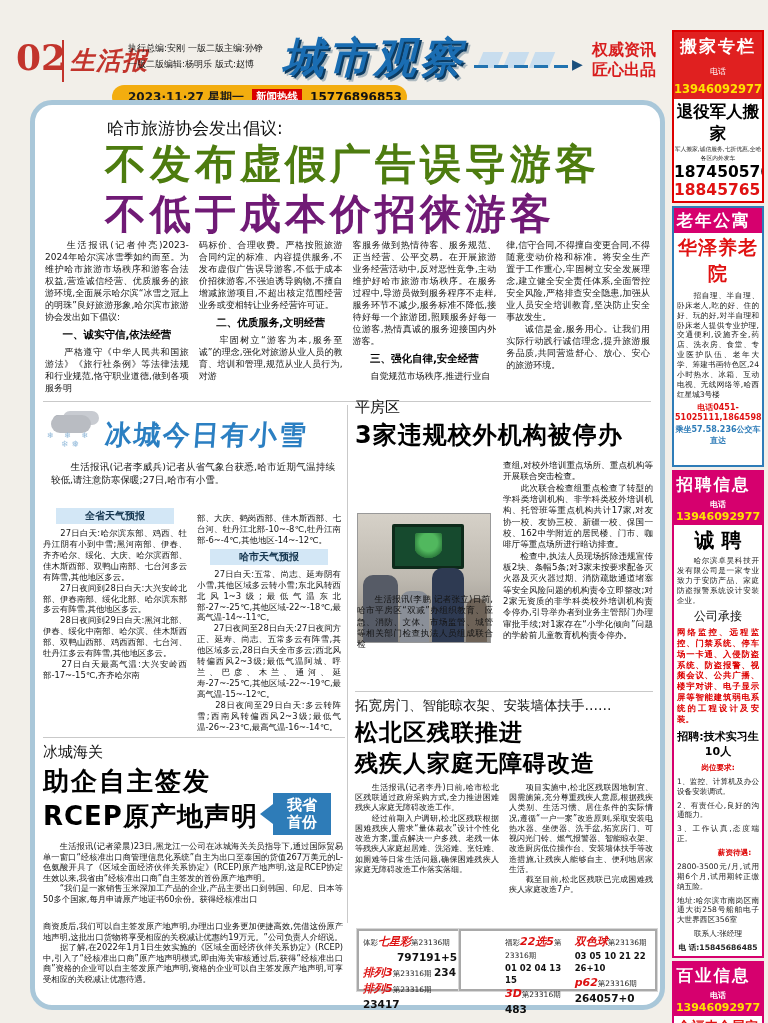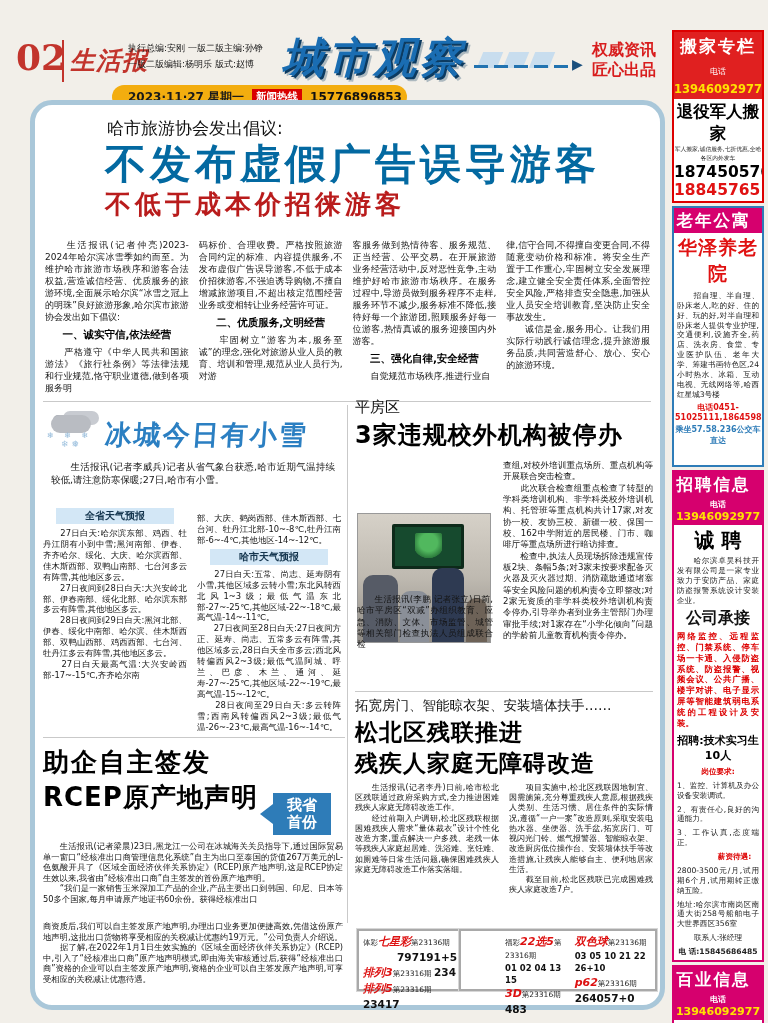--- a/index.html
+++ b/index.html
@@ -76,22 +76,22 @@
 
   <div class="abs" style="left:112px;top:85px;width:295px;height:24px;background:#f3ad0f;border-radius:12px;display:flex;align-items:center;gap:8px;padding-left:16px;box-sizing:border-box;">
     <span style="font-size:12px;font-weight:bold;color:#1a1a1a;">2023·11·27 星期一</span>
     <span style="background:#d90000;color:#fff;font-size:10.5px;font-weight:bold;padding:1px 4px;">新闻热线</span>
     <span style="font-size:12px;font-weight:bold;color:#111;">15776896853</span>
   </div>
 
   <div class="frame">
 
     <div class="abs" style="left:72px;top:12px;font-size:17px;color:#111;">哈市旅游协会发出倡议:</div>
-    <div class="abs serif" style="left:70px;top:32px;font-size:41px;font-weight:bold;letter-spacing:4px;color:#0369a1;">不发布虚假广告误导游客</div>
-    <div class="abs serif" style="left:70px;top:82px;font-size:26px;font-weight:bold;letter-spacing:4px;color:#b91c1c;">不低于成本价招徕游客</div>
+    <div class="abs serif" style="left:70px;top:32px;font-size:41px;font-weight:bold;letter-spacing:4px;color:#4d7c0f;">不发布虚假广告误导游客</div>
+    <div class="abs serif" style="left:70px;top:82px;font-size:41px;font-weight:bold;letter-spacing:4px;color:#701a75;">不低于成本价招徕游客</div>
 
     <div class="abs" style="left:10px;top:134px;width:605px;height:156px;display:flex;gap:10px;">
       <div style="flex:1;overflow:hidden;">
         <div class="bt" style="font-size:9px;">　　生活报讯(记者仲亮)2023-2024年哈尔滨冰雪季如约而至。为维护哈市旅游市场秩序和游客合法权益,营造诚信经营、优质服务的旅游环境,全面展示哈尔滨“冰雪之冠上的明珠”良好旅游形象,哈尔滨市旅游协会发出如下倡议:</div>
         <div class="leadhead">一、诚实守信,依法经营</div>
         <div class="bt" style="font-size:9px;">　　严格遵守《中华人民共和国旅游法》《旅行社条例》等法律法规和行业规范,恪守职业道德,做到各项服务明</div>
       </div>
       <div style="flex:1;overflow:hidden;">
         <div class="bt" style="font-size:9px;">码标价、合理收费。严格按照旅游合同约定的标准、内容提供服务,不发布虚假广告误导游客,不低于成本价招徕游客,不强迫诱导购物,不擅自增减旅游项目,不超出核定范围经营业务或变相转让业务经营许可证。</div>
         <div class="leadhead">二、优质服务,文明经营</div>
@@ -162,20 +162,21 @@
       <div style="font-size:23px;font-weight:900;color:#000;letter-spacing:1px;">残疾人家庭无障碍改造</div>
       <div class="abs" style="left:0;top:86px;width:298px;height:138px;display:flex;gap:10px;">
         <div class="bt" style="flex:1;font-size:8px;line-height:1.28;">　　生活报讯(记者李丹)日前,哈市松北区残联通过政府采购方式,全力推进困难残疾人家庭无障碍改造工作。
 　　经过前期入户调研,松北区残联根据困难残疾人需求“量体裁衣”设计个性化改造方案,重点解决一户多残、老残一体等残疾人家庭起居难、洗浴难、烹饪难、如厕难等日常生活问题,确保困难残疾人家庭无障碍改造工作落实落细。</div>
         <div class="bt" style="flex:1;font-size:8px;line-height:1.28;">　　项目实施中,松北区残联因地制宜、因需施策,充分尊重残疾人意愿,根据残疾人类别、生活习惯、居住条件的实际情况,遵循“一户一案”改造原则,采取安装电热水器、坐便器、洗手盆,拓宽房门、可视闪光门铃、燃气报警器、智能晾衣架、改造厨房低位操作台、安装墙体扶手等改造措施,让残疾人能够自主、便利地居家生活。
 　　截至目前,松北区残联已完成困难残疾人家庭改造7户。</div>
       </div>
     </div>
 
     <div class="abs" style="left:8px;top:638px;width:300px;height:250px;">
+      <div style="font-size:15px;color:#111;">冰城海关</div>
       <div style="font-size:26px;font-weight:900;color:#000;letter-spacing:2px;margin-top:2px;">助企自主签发</div>
       <div style="font-size:26px;font-weight:900;color:#000;letter-spacing:1px;">RCEP原产地声明</div>
       <div class="badge" style="left:230px;top:50px;width:58px;height:42px;font-size:15px;">
         <span>我省</span>
         <span>首份</span>
       </div>
       <div class="abs" style="left:0;top:98px;width:300px;height:150px;display:flex;gap:10px;flex-direction:column;">
         <div class="bt" style="flex:1;font-size:8.3px;line-height:1.28;">　　生活报讯(记者梁晨)23日,黑龙江一公司在冰城海关关员指导下,通过国际贸易单一窗口“经核准出口商管理信息化系统”自主为出口至泰国的货值267万美元的L-色氨酸开具了《区域全面经济伙伴关系协定》(RCEP)原产地声明,这是RCEP协定生效以来,我省由“经核准出口商”自主签发的首份原产地声明。
 　　“我们是一家销售玉米深加工产品的企业,产品主要出口到韩国、印尼、日本等50多个国家,每月申请原产地证书60余份。获得经核准出口</div>
         <div class="bt" style="flex:1;font-size:8.3px;line-height:1.28;">商资质后,我们可以自主签发原产地声明,办理出口业务更加便捷高效,凭借这份原产地声明,这批出口货物将享受相应的关税减让优惠约19万元。”公司负责人介绍说。
@@ -238,21 +239,21 @@
       <div style="font-size:8px;font-weight:bold;color:#2e7cb8;text-align:center;padding:1px 0 19px 0;">乘坐57.58.236公交车直达</div>
     </div>
 
     <div class="sb-box" style="border:2px solid #d6006e;">
       <div class="mag-head">招聘信息</div>
       <div class="mag-phone">
         <span style="color:#fff;font-size:8px;">电话</span><span>13946092977</span>
       </div>
       <div style="text-align:center;font-weight:900;font-size:20px;color:#000;padding-top:2px;">诚 聘</div>
       <div class="tiny">　　哈尔滨卓昊科技开发有限公司是一家专业致力于安防产品、家庭防盗报警系统设计安装企业。</div>
-      <div style="text-align:center;font-size:16px;font-weight:bold;color:#111;">公司承接</div>
+      <div style="text-align:center;font-size:12px;font-weight:normal;color:#111;">公司承接</div>
       <div class="tiny redline" style="font-size:8.4px;font-weight:bold;">网络监控、远程监控、门禁系统、停车场一卡通、入侵防盗系统、防盗报警、视频会议、公共广播、楼宇对讲、电子显示屏等智能建筑弱电系统的工程设计及安装。</div>
       <div style="text-align:center;font-size:11px;font-weight:900;color:#000;padding:2px 0;">招聘:技术实习生10人</div>
       <div class="tiny redline" style="text-align:center;font-weight:bold;">岗位要求:</div>
       <div class="tiny">1、监控、计算机及办公设备安装调试。</div>
       <div class="tiny">2、有责任心,良好的沟通能力。</div>
       <div class="tiny">3、工作认真,态度端正。</div>
       <div class="tiny redline" style="text-align:center;font-weight:bold;padding-left:36px;">薪资待遇:</div>
       <div class="tiny">2800-3500元/月,试用期6个月,试用期转正缴纳五险。</div>
       <div class="tiny">地址:哈尔滨市南岗区南通大街258号船舶电子大世界西区356室</div>
       <div class="tiny" style="text-align:center;">联系人:张经理</div>

